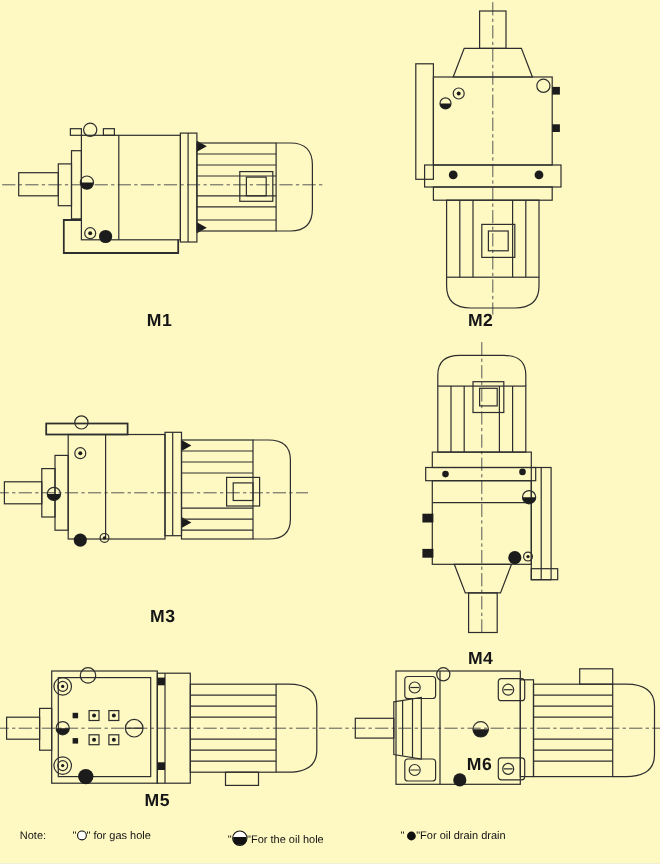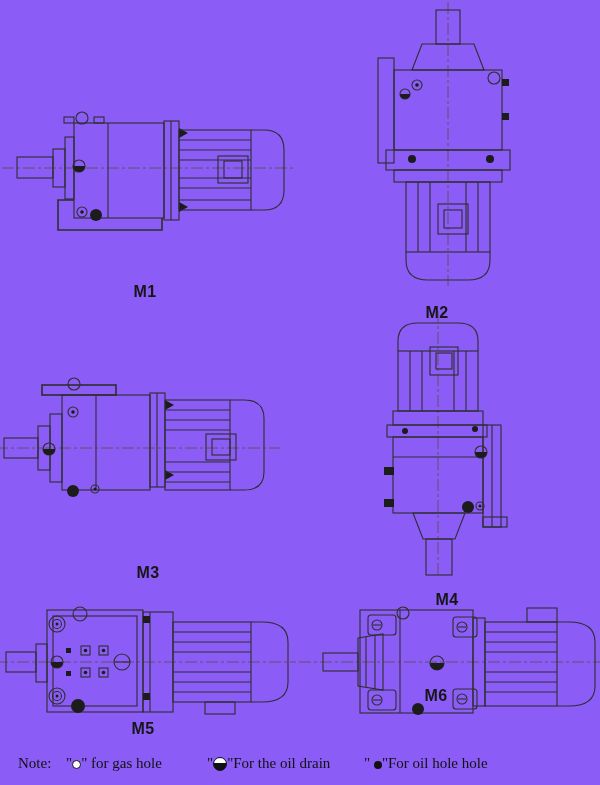--- a/index.html
+++ b/index.html
@@ -1,31 +1,31 @@
 <!DOCTYPE html>
 <html><head>
 <meta charset="utf-8">
 <style>
   html,body{margin:0;padding:0;background:#e8e8e8;}
   .page{
-    position:relative;width:600px;height:785px;background:#8b5cf6;
+    position:relative;width:600px;height:785px;background:#fef9c3;
     font-family:"Liberation Sans","DejaVu Sans",sans-serif;color:#111;
     overflow:hidden;margin:0 auto;
   }
   svg{position:absolute;left:0;top:0;}
   
   .ln{fill:none;stroke:#2e2e2e;stroke-width:1.1;}
   .ln2{fill:none;stroke:#2e2e2e;stroke-width:1.6;}
   .fl{fill:#1c1c1c;stroke:none;}
   .cl{fill:none;stroke:#555;stroke-width:0.9;stroke-dasharray:12 3 3 3;}
   .fig-label{
     position:absolute;width:60px;margin-left:-30px;text-align:center;
     font-size:16px;font-weight:600;letter-spacing:0.5px;color:#161616;
   }
-  .note{position:absolute;left:0;top:753px;width:484px;height:26px;font-size:15px;font-family:Liberation Serif, serif;}
+  .note{position:absolute;left:0;top:753px;width:484px;height:26px;font-size:10px;}
   .note span{white-space:pre;}
   .note .seg{position:absolute;top:2px;}
   .sym{display:inline-block;border-radius:50%;vertical-align:-1px;}
   .sym-gas{width:7px;height:7px;border:1.4px solid #111;background:#fff;}
   .sym-oil{width:12px;height:12px;border:1.5px solid #111;vertical-align:-3px;
            background:linear-gradient(to bottom,#ffffff 42%,#111 42%);}
   .sym-drain{width:8px;height:8px;background:#111;}
 </style>
 </head>
 <body>
@@ -241,29 +241,29 @@
     <line class="ln" x1="180" y1="46" x2="252" y2="46"></line>
     <line class="ln" x1="180" y1="66" x2="252" y2="66"></line>
     <line class="ln" x1="180" y1="76" x2="252" y2="76"></line>
     <line class="ln" x1="180" y1="86" x2="252" y2="86"></line>
     <path class="ln" d="M252,16 H264 Q290,16 290,36 V80 Q290,100 264,100 H252"></path>
     <rect class="ln" x="222" y="2" width="30" height="14"></rect>
   </g>
 </svg>
 
 <div class="fig-label" style="left:145px;top:283px">M1</div>
-<div class="fig-label" style="left:437px;top:304px">M2</div>
-<div class="fig-label" style="left:148px;top:564px">M3</div>
-<div class="fig-label" style="left:447px;top:591px">M4</div>
+<div class="fig-label" style="left:437px;top:283px">M2</div>
+<div class="fig-label" style="left:148px;top:552px">M3</div>
+<div class="fig-label" style="left:437px;top:591px">M4</div>
 <div class="fig-label" style="left:143px;top:720px">M5</div>
 <div class="fig-label" style="left:436px;top:687px">M6</div>
 
 <div class="note">
   <span class="seg" style="left:18px">Note:</span>
 
   <span class="seg" style="left:66px"><span>"</span><span class="sym sym-gas"></span><span>"</span><span> for gas hole</span></span>
 
-  <span class="seg" style="left:207px"><span>"</span><span class="sym sym-oil"></span><span>"</span><span>For the oil drain</span></span>
-
-  <span class="seg" style="left:364px"><span>" </span><span class="sym sym-drain"></span><span>"</span><span>For oil hole hole</span></span>
+  <span class="seg" style="left:207px"><span>"</span><span class="sym sym-oil"></span><span>"</span><span>For the oil hole</span></span>
+
+  <span class="seg" style="left:364px"><span>" </span><span class="sym sym-drain"></span><span>"</span><span>For oil drain drain</span></span>
 </div>
 
 </div>
 
 </body></html>

